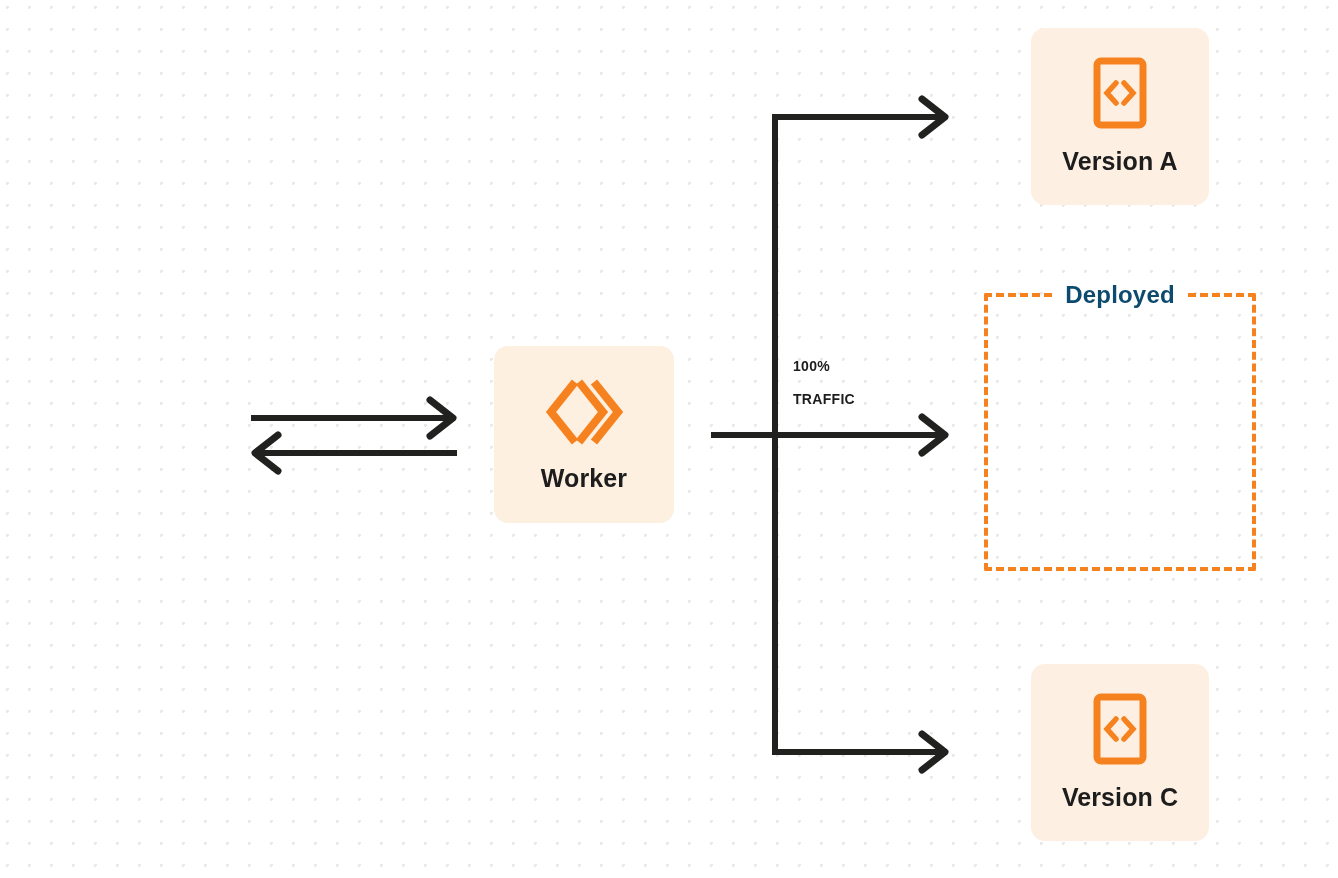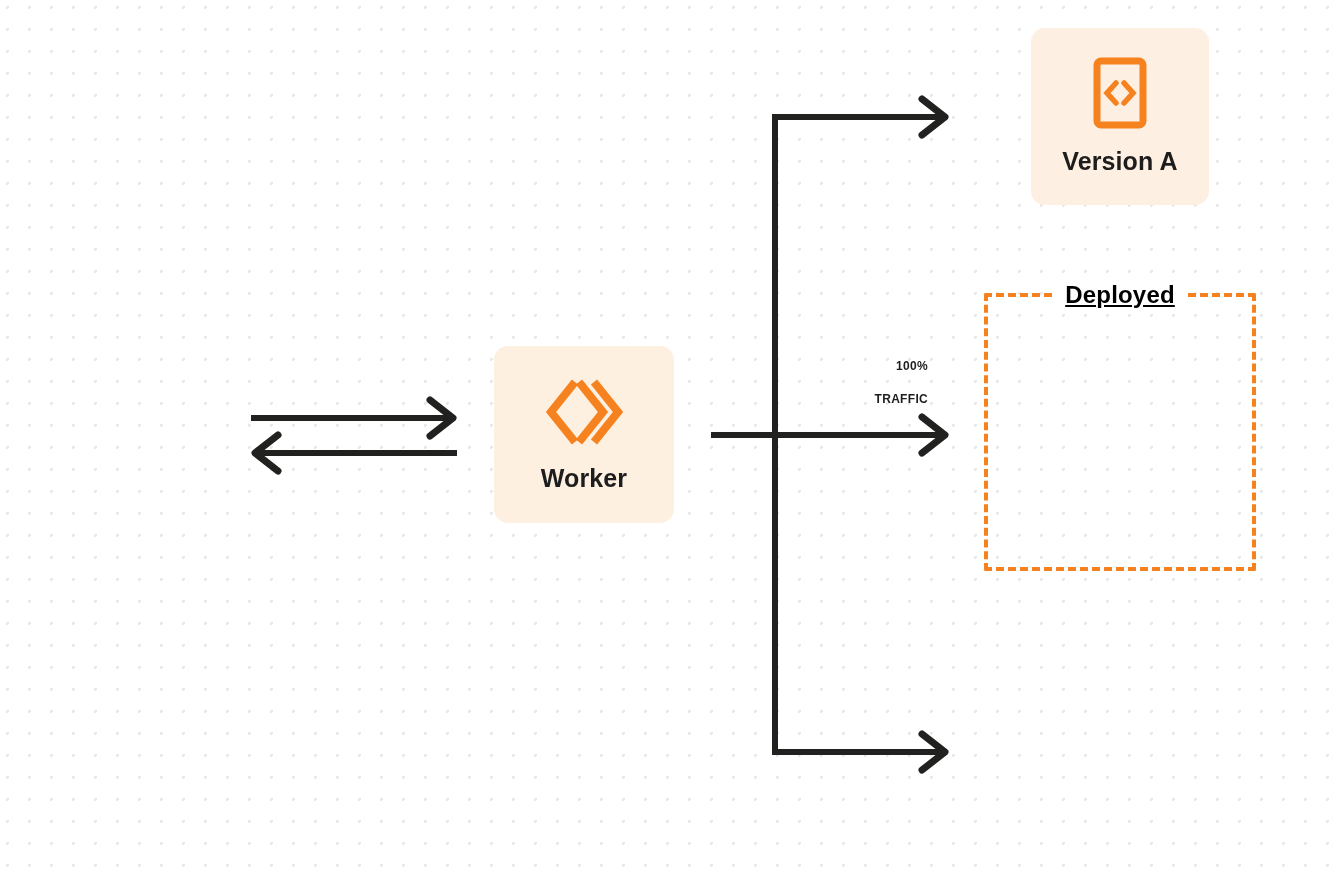--- a/index.html
+++ b/index.html
@@ -93,34 +93,33 @@
   }
   .deployed-label {
     position: absolute;
     left: 50%;
     top: -16px;
     transform: translateX(-50%);
     background-color: #ffffff;
     padding: 0 11px;
     font-size: 24px;
     font-weight: bold;
-    color: #000000;
+    color: #0c4a6e;
     white-space: nowrap;
     letter-spacing: 0.2px;
-    text-decoration: underline;
   }
 
   
   .traffic-label {
     position: absolute;
     left: 793px;
     top: 350px;
     width: 135px;
-    text-align: right;
-    font-size: 12px;
+    text-align: left;
+    font-size: 14px;
     font-weight: bold;
     color: #1d1d1d;
     line-height: 33px;
     letter-spacing: 0.3px;
   }
 
   
   #connectors {
     position: absolute;
     left: 0;
@@ -211,14 +210,24 @@
       </svg>
     </span>
     <span class="node-label">Version A</span>
   </div>
 
   <div class="deployed-frame">
     <span class="deployed-label">Deployed</span>
   </div>
 
 
+  <div class="node version-node version-c">
+    <span class="icon-wrap">
+      <svg width="56" height="72" viewBox="0 0 56 72" aria-hidden="true">
+        <rect x="5" y="4" width="46" height="64" rx="4" ry="4" fill="none" stroke="#f6821f" stroke-width="7"></rect>
+        <polyline points="24,26 15,36 24,46" fill="none" stroke="#f6821f" stroke-width="5.5" stroke-linecap="round" stroke-linejoin="miter"></polyline>
+        <polyline points="32,26 41,36 32,46" fill="none" stroke="#f6821f" stroke-width="5.5" stroke-linecap="round" stroke-linejoin="miter"></polyline>
+      </svg>
+    </span>
+    <span class="node-label">Version C</span>
+  </div>
 
 </div>
 
 </body></html>

